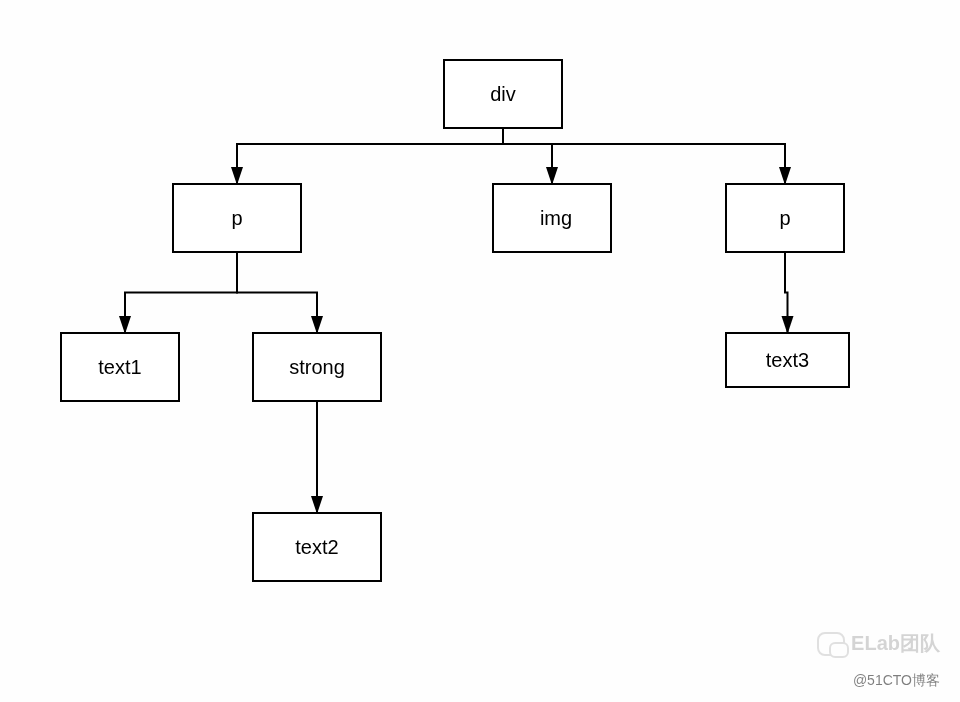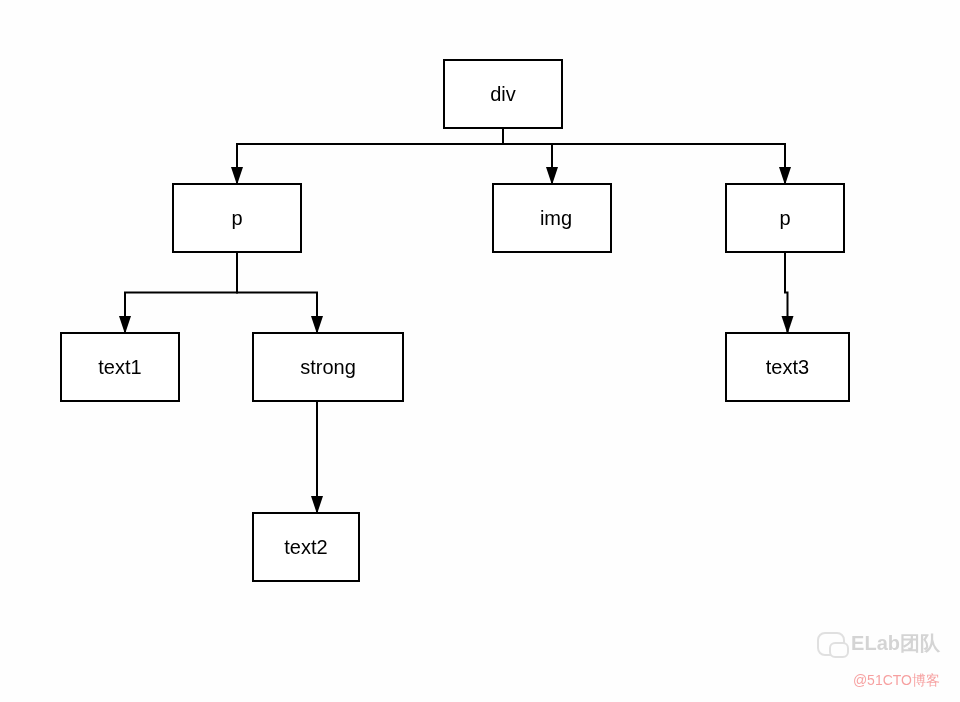--- a/index.html
+++ b/index.html
@@ -58,21 +58,21 @@
       background: #fefefe;
     }
     .watermark .cn {
       font-weight: bold;
     }
     .watermark-sub {
       position: absolute;
       right: 20px;
       bottom: 12px;
       font-size: 14px;
-      color: #ef4444;
+      color: #000000;
       opacity: 0.5;
     }
   </style>
 </head>
 <body>
 
 <svg class="edges">
   <defs>
     <marker id="arrow" markerWidth="10" markerHeight="10" refX="8" refY="3" orient="auto" markerUnits="strokeWidth">
       <path d="M0,0 L0,6 L9,3 z" fill="#000"></path>
@@ -87,23 +87,23 @@
       <path d="M 785 253 L 785 292.5 L 787.5 292.5 L 787.5 332" marker-end="url(#arrow)"></path>
       <path d="M 317 402 L 317 512" marker-end="url(#arrow)"></path>
     </g>
 </svg>
 
 <div class="node" style="left: 443px; top: 35px; width: 120px; height: 70px; margin-top: 24px;">div</div>
 <div class="node" style="left: 172px; top: 183px; width: 130px; height: 70px;">p</div>
 <div class="node" style="left: 492px; top: 183px; width: 120px; height: 70px; padding-left: 8px;">img</div>
 <div class="node" style="left: 725px; top: 183px; width: 120px; height: 70px;">p</div>
 <div class="node" style="left: 60px; top: 332px; width: 120px; height: 70px;">text1</div>
-<div class="node" style="left: 252px; top: 332px; width: 152px; height: 70px;">strong</div>
-<div class="node" style="left: 725px; top: 332px; width: 125px; height: 70px;">text3</div>
-<div class="node" style="left: 252px; top: 512px; width: 108px; height: 70px;">text2</div>
+<div class="node" style="left: 252px; top: 332px; width: 130px; height: 70px;">strong</div>
+<div class="node" style="left: 725px; top: 332px; width: 125px; height: 56px;">text3</div>
+<div class="node" style="left: 252px; top: 512px; width: 130px; height: 70px;">text2</div>
 
 <div class="watermark">
   <span class="bubble">
       <span class="bubble2"></span>
     </span>
   <span class="cn">ELab团队</span>
 </div>
 <div class="watermark-sub">@51CTO博客</div>
 
 </body></html>

